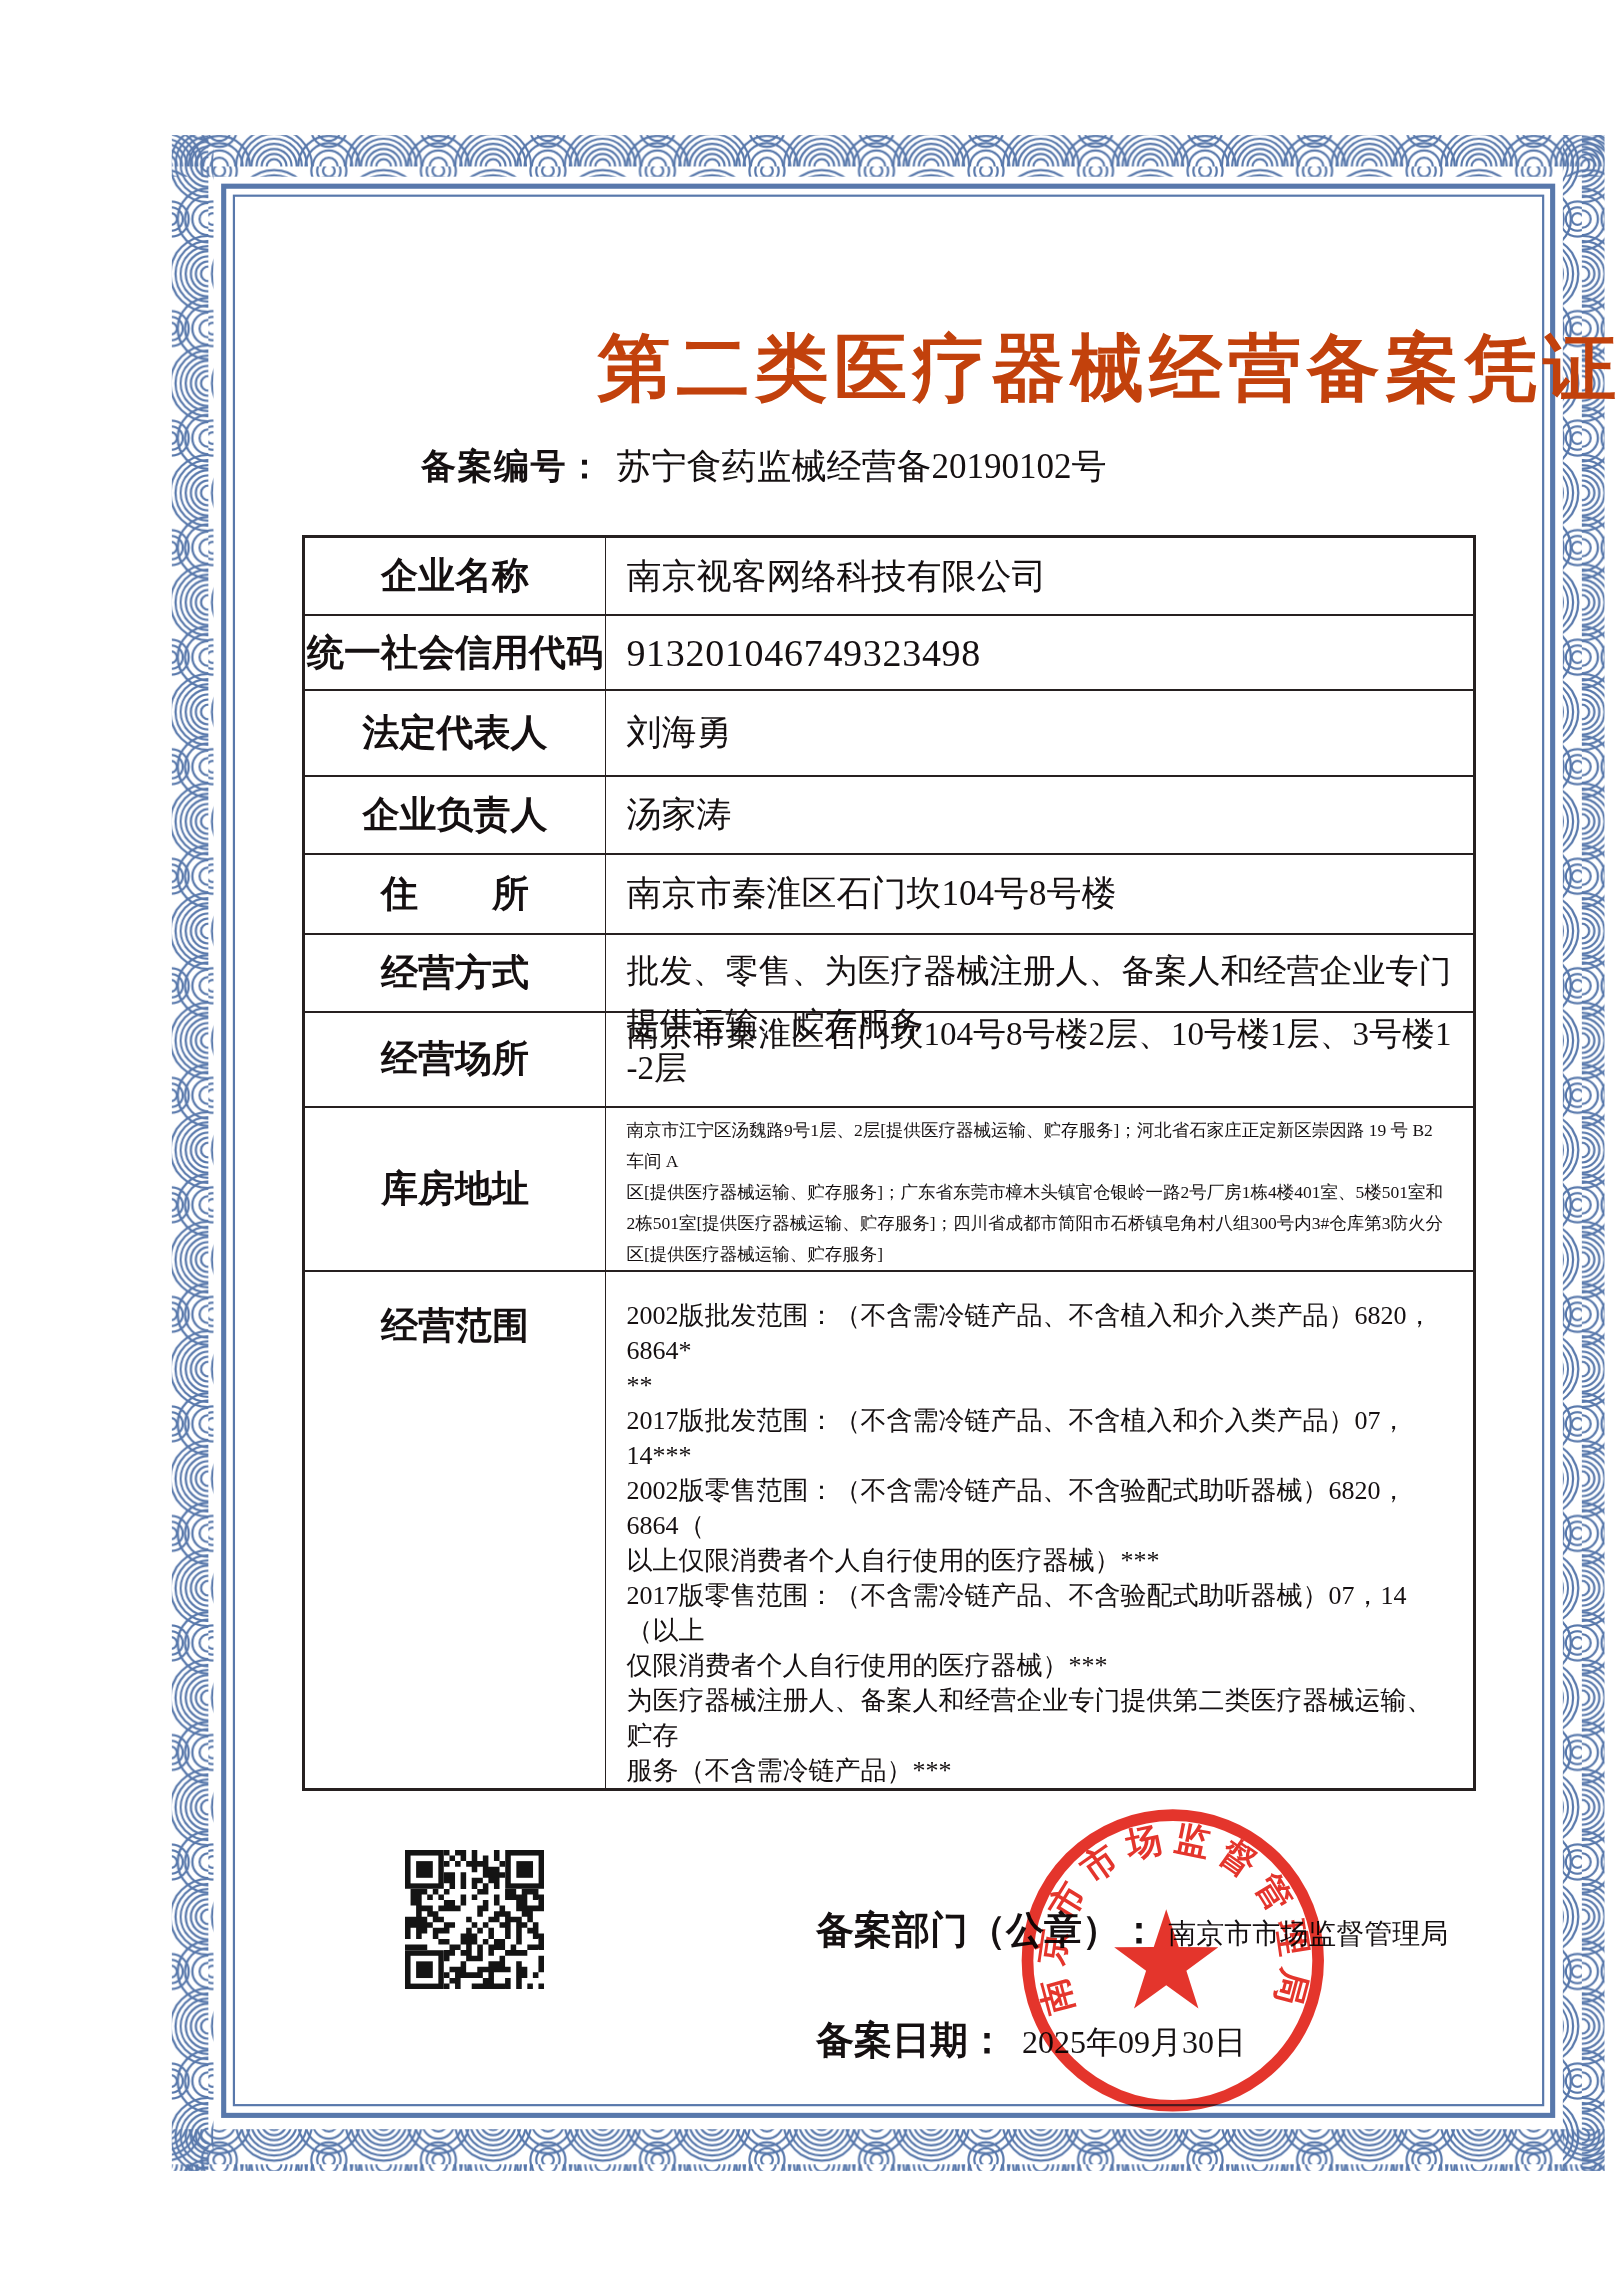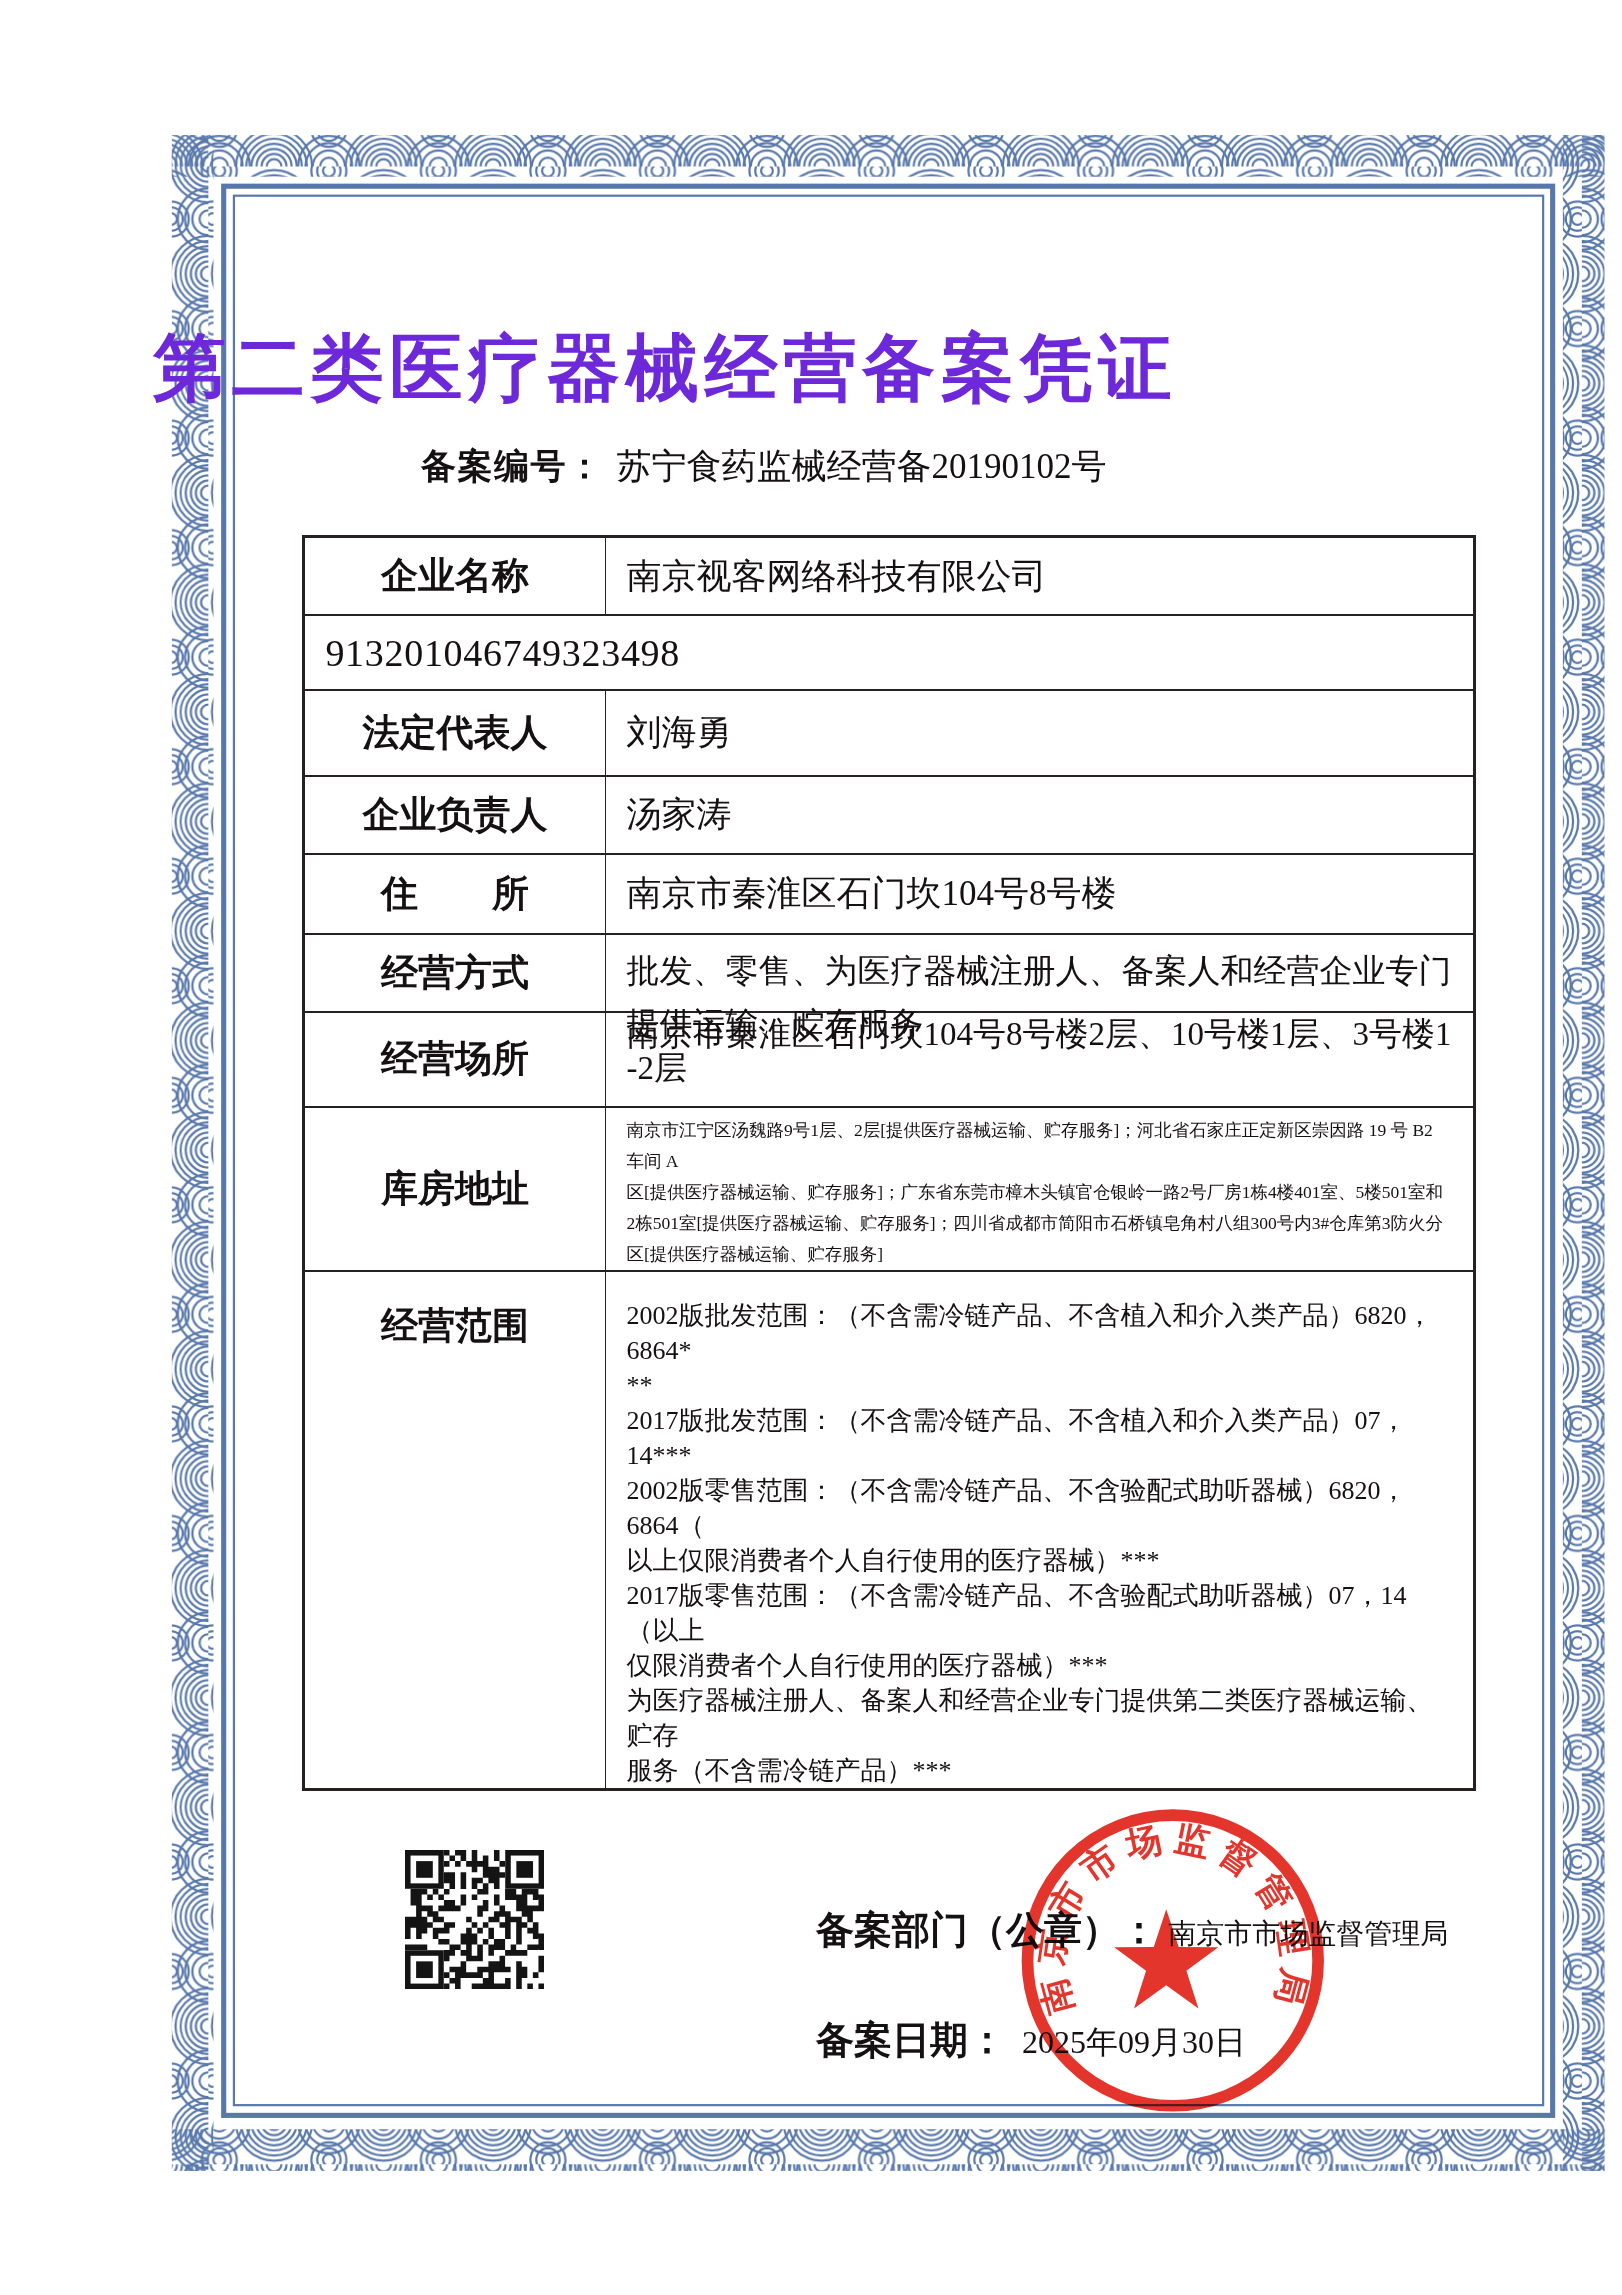--- a/index.html
+++ b/index.html
@@ -11,26 +11,26 @@
     overflow:hidden;
     font-family:"Liberation Serif", serif;
     color:#151011;
   }
   svg{display:block}
   .border-svg{position:absolute;left:0;top:0;pointer-events:none;}
 
   
   .cert-title{
     position:absolute;left:153px;top:320px;width:1469px;
-    text-align:left;
+    text-align:right;
     font-family:"Liberation Serif", serif;
     font-weight:bold;
     font-size:73px;
     letter-spacing:5.8px;
-    color:#6d28d9;
+    color:#c2410c;
     white-space:nowrap;
   }
   .filing-line{
     position:absolute;left:421px;top:443px;
     display:flex;align-items:baseline;white-space:nowrap;
   }
   .filing-label{
     font-family:"Liberation Sans", sans-serif;
     font-weight:bold;font-size:35px;letter-spacing:1.5px;
   }
@@ -172,20 +172,21 @@
     <span class="filing-label">备案编号：</span>
     <span class="filing-value">苏宁食药监械经营备20190102号</span>
   </div>
 
   <div class="cert-table">
     <div class="trow r1">
       <div class="lcell">企业名称</div>
       <div class="vcell">南京视客网络科技有限公司</div>
     </div>
     <div class="trow r2">
+      <div class="lcell">统一社会信用代码</div>
       <div class="vcell">913201046749323498</div>
     </div>
     <div class="trow r3">
       <div class="lcell">法定代表人</div>
       <div class="vcell">刘海勇</div>
     </div>
     <div class="trow r4">
       <div class="lcell">企业负责人</div>
       <div class="vcell">汤家涛</div>
     </div>

